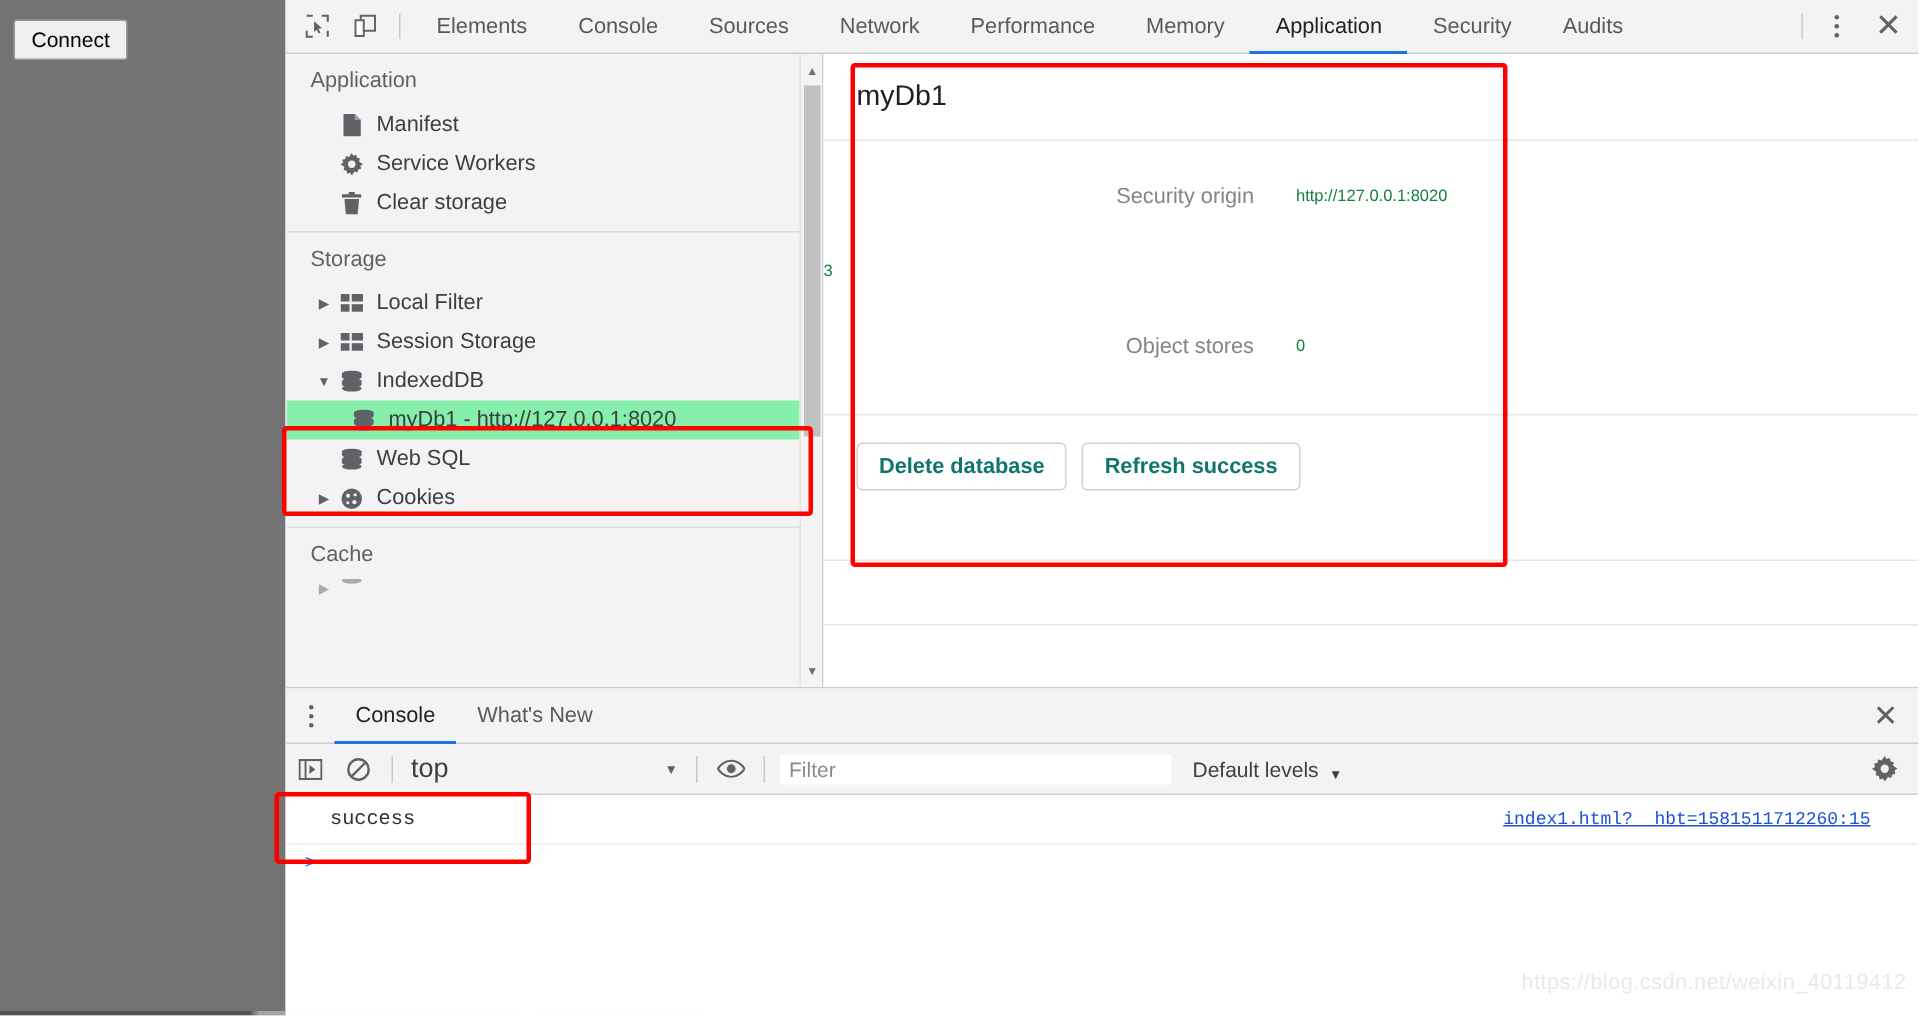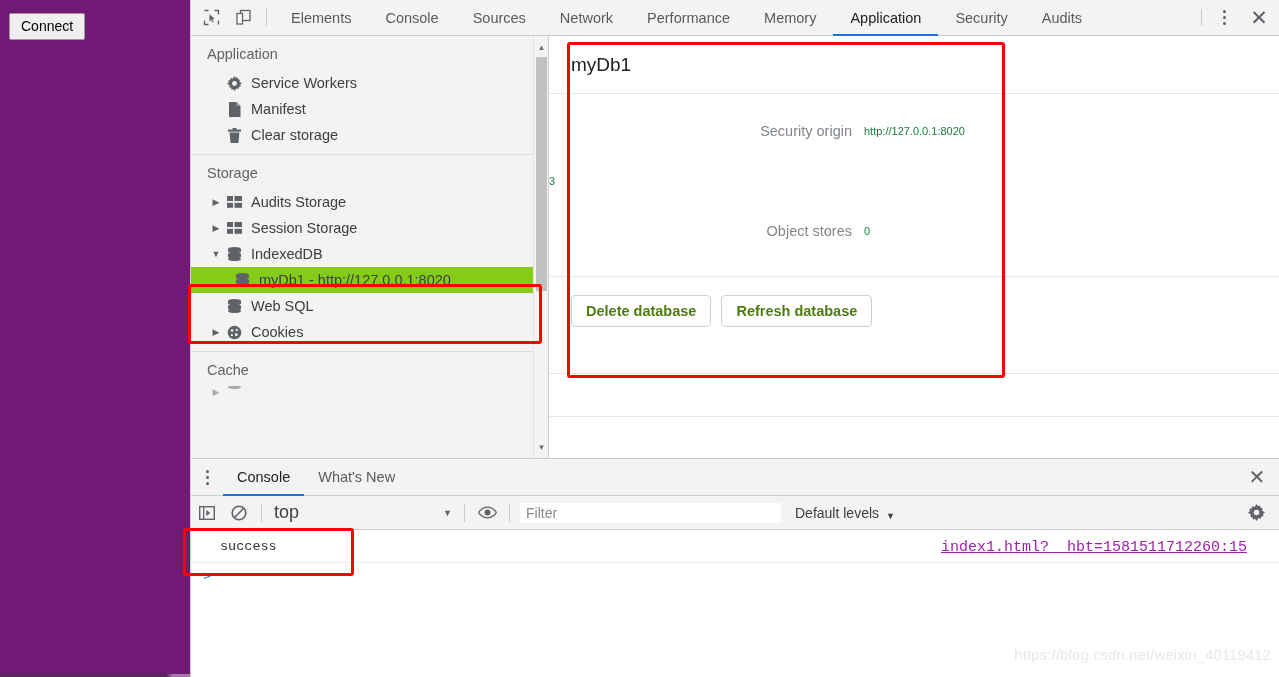--- a/index.html
+++ b/index.html
@@ -6,21 +6,21 @@
   body{
     width:1279px;height:677px;overflow:hidden;
     background:#ffffff;
     font-family:"Liberation Sans", sans-serif;
     font-size:13px;color:#333;
     -webkit-font-smoothing:antialiased;
   }
   .root{position:relative;width:1279px;height:677px;}
 
   
-  #page-area{position:absolute;left:0;top:0;width:190px;height:677px;background:#701a75;}
+  #page-area{position:absolute;left:0;top:0;width:190px;height:677px;background:#737373;}
   #connect-btn{
     position:absolute;left:9px;top:13px;
     padding:4px 11px;
     font-family:"Liberation Sans",sans-serif;font-size:14px;color:#000;
     background:#efefef;border:1px solid #9a9a9a;border-radius:2px;
     line-height:1.2;cursor:pointer;
   }
   #page-bottom-smudge{
     position:absolute;left:0;bottom:0;width:640px;height:3px;
     background:linear-gradient(90deg,#3a3a3a 0%,#3a3a3a 26%,#cfcfcf 27%,#b8b8b8 40%,#d8d8d8 55%,#cacaca 70%,#e8e8e8 78%,#ffffff 80%);
@@ -77,21 +77,21 @@
   .sb-section-title{
     font-size:14.5px;color:#5f6368;padding:10px 0 8px 16px;
   }
   .sb-hr{height:1px;background:#dddddd;margin:6px 0 0 0;}
   .sb-item{
     display:flex;align-items:center;height:26px;padding-left:16px;
     font-size:14.5px;color:#3c4043;cursor:pointer;white-space:nowrap;
   }
   .sb-item.indent1{padding-left:18px;}
   .sb-item.indent2{padding-left:40px;}
-  .sb-item.selected{background:#84cc16;}
+  .sb-item.selected{background:#86efac;}
   .tri{
     width:14px;flex:0 0 14px;color:#5f6368;font-size:9px;line-height:1;
     display:flex;align-items:center;justify-content:center;
   }
   .tri.empty{visibility:hidden;}
   .sb-ico{
     width:22px;flex:0 0 22px;display:flex;align-items:center;justify-content:center;
     margin-right:6px;color:#5f6368;
   }
   .sb-lbl{overflow:hidden;text-overflow:ellipsis;}
@@ -114,28 +114,28 @@
   
   #content{position:relative;flex:1;background:#fff;overflow:hidden;}
   #db-title{
     height:57px;display:flex;align-items:center;padding-left:22px;
     font-size:19px;color:#202124;box-sizing:border-box;
   }
   #db-fields{padding:26px 0 20px 0;}
   .fld{display:flex;align-items:center;height:24px;margin-bottom:26px;}
   .fld:last-child{margin-bottom:12px;}
   .fld-key{
-    width:315px;text-align:right;padding-right:12px;box-sizing:border-box;
+    width:315px;text-align:right;padding-right:28px;box-sizing:border-box;
     font-size:14.5px;color:#80868b;
   }
   .fld-val{font-size:11px;color:#15803d;}
   #db-actions{padding:20px 0 0 22px;display:flex;gap:10px;}
   .btn{
     font-family:"Liberation Sans",sans-serif;font-size:14.5px;font-weight:bold;
-    color:#4d7c0f;background:#fff;border:1px solid #d0d0d0;border-radius:4px;
+    color:#0f766e;background:#fff;border:1px solid #d0d0d0;border-radius:4px;
     padding:7px 14px;cursor:pointer;
   }
   #content-lines{position:absolute;left:0;right:0;top:0;bottom:0;pointer-events:none;}
   .hline{position:absolute;left:0;right:0;height:1px;background:#e6e6e6;}
 
   
   #drawer{
     position:relative;height:219px;border-top:1px solid #cdcdcd;background:#fff;
     box-sizing:border-box;
   }
@@ -180,21 +180,21 @@
   .log-row{
     position:relative;height:32px;border-bottom:1px solid #eaeaea;
     display:flex;align-items:center;
   }
   .log-msg{
     font-family:"Liberation Mono",monospace;font-size:13.5px;color:#303030;
     padding-left:29px;
   }
   .log-src{
     position:absolute;right:32px;top:9px;
-    font-family:"Liberation Mono",monospace;font-size:15px;color:#a21caf;
+    font-family:"Liberation Mono",monospace;font-size:12px;color:#1d4ed8;
     text-decoration:underline;cursor:pointer;
   }
   #prompt-row{position:relative;height:26px;display:flex;align-items:center;}
   #prompt-caret{
     padding-left:12px;color:#1a73e8;font-family:"Liberation Mono",monospace;
     font-size:14px;transform:scaleY(.9);
   }
 
   
   .redbox{position:absolute;border:3px solid #ff0000;border-radius:3px;pointer-events:none;z-index:30;}
@@ -259,37 +259,37 @@
 
     <div id="mainbody">
 
       <div id="sidebar">
 
         <div class="sb-section-title">Application</div>
 
         <div class="sb-item indent1">
           <span class="tri empty">▶</span>
           <span class="sb-ico">
+            <svg width="13" height="15" viewBox="0 0 13 15">
+                <path d="M1 0h7.5L12.5 4v11H1z" fill="#5f6368"></path>
+                <path d="M8.5 0L12.5 4h-4z" fill="#9aa0a6"></path>
+              </svg>
+          </span>
+          <span class="sb-lbl">Manifest</span>
+        </div>
+
+        <div class="sb-item indent1">
+          <span class="tri empty">▶</span>
+          <span class="sb-ico">
             <svg width="15" height="15" viewBox="0 0 16 16">
                 <path d="M8 0l1.1 1.9 2.1-.6.5 2.1 2.1.5-.6 2.1L16 8l-1.9 1.1.6 2.1-2.1.5-.5 2.1-2.1-.6L8 16l-1.1-1.9-2.1.6-.5-2.1-2.1-.5.6-2.1L0 8l1.9-1.1-.6-2.1 2.1-.5.5-2.1 2.1.6z" fill="#5f6368"></path>
                 <circle cx="8" cy="8" r="2.6" fill="#f3f3f3"></circle>
               </svg>
           </span>
           <span class="sb-lbl">Service Workers</span>
-        </div>
-
-        <div class="sb-item indent1">
-          <span class="tri empty">▶</span>
-          <span class="sb-ico">
-            <svg width="13" height="15" viewBox="0 0 13 15">
-                <path d="M1 0h7.5L12.5 4v11H1z" fill="#5f6368"></path>
-                <path d="M8.5 0L12.5 4h-4z" fill="#9aa0a6"></path>
-              </svg>
-          </span>
-          <span class="sb-lbl">Manifest</span>
         </div>
 
         <div class="sb-item indent1">
           <span class="tri empty">▶</span>
           <span class="sb-ico">
             <svg width="13" height="15" viewBox="0 0 13 15">
                 <rect x="0" y="1.5" width="13" height="2.2" fill="#5f6368"></rect>
                 <rect x="4.5" y="0" width="4" height="2" fill="#5f6368"></rect>
                 <path d="M1.6 4.6h9.8L10.4 15H2.6z" fill="#5f6368"></path>
               </svg>
@@ -304,21 +304,21 @@
         <div class="sb-item indent1">
           <span class="tri">▶</span>
           <span class="sb-ico">
             <svg width="15" height="12" viewBox="0 0 15 12">
                 <rect x="0" y="0" width="6" height="5" fill="#5f6368"></rect>
                 <rect x="7.5" y="0" width="7.5" height="5" fill="#5f6368"></rect>
                 <rect x="0" y="6.8" width="6" height="5" fill="#5f6368"></rect>
                 <rect x="7.5" y="6.8" width="7.5" height="5" fill="#5f6368"></rect>
               </svg>
           </span>
-          <span class="sb-lbl">Audits Storage</span>
+          <span class="sb-lbl">Local Filter</span>
         </div>
 
         <div class="sb-item indent1">
           <span class="tri">▶</span>
           <span class="sb-ico">
             <svg width="15" height="12" viewBox="0 0 15 12">
                 <rect x="0" y="0" width="6" height="5" fill="#5f6368"></rect>
                 <rect x="7.5" y="0" width="7.5" height="5" fill="#5f6368"></rect>
                 <rect x="0" y="6.8" width="6" height="5" fill="#5f6368"></rect>
                 <rect x="7.5" y="6.8" width="7.5" height="5" fill="#5f6368"></rect>
@@ -421,21 +421,21 @@
             <div class="fld-val">3</div>
           </div>
           <div class="fld">
             <div class="fld-key">Object stores</div>
             <div class="fld-val">0</div>
           </div>
         </div>
 
         <div id="db-actions">
           <button class="btn">Delete database</button>
-          <button class="btn">Refresh database</button>
+          <button class="btn">Refresh success</button>
         </div>
       </div>
     </div>
 
     <div id="drawer">
 
       <div id="drawer-tabbar">
         <div class="dots">
             <i></i>
             <i></i>

